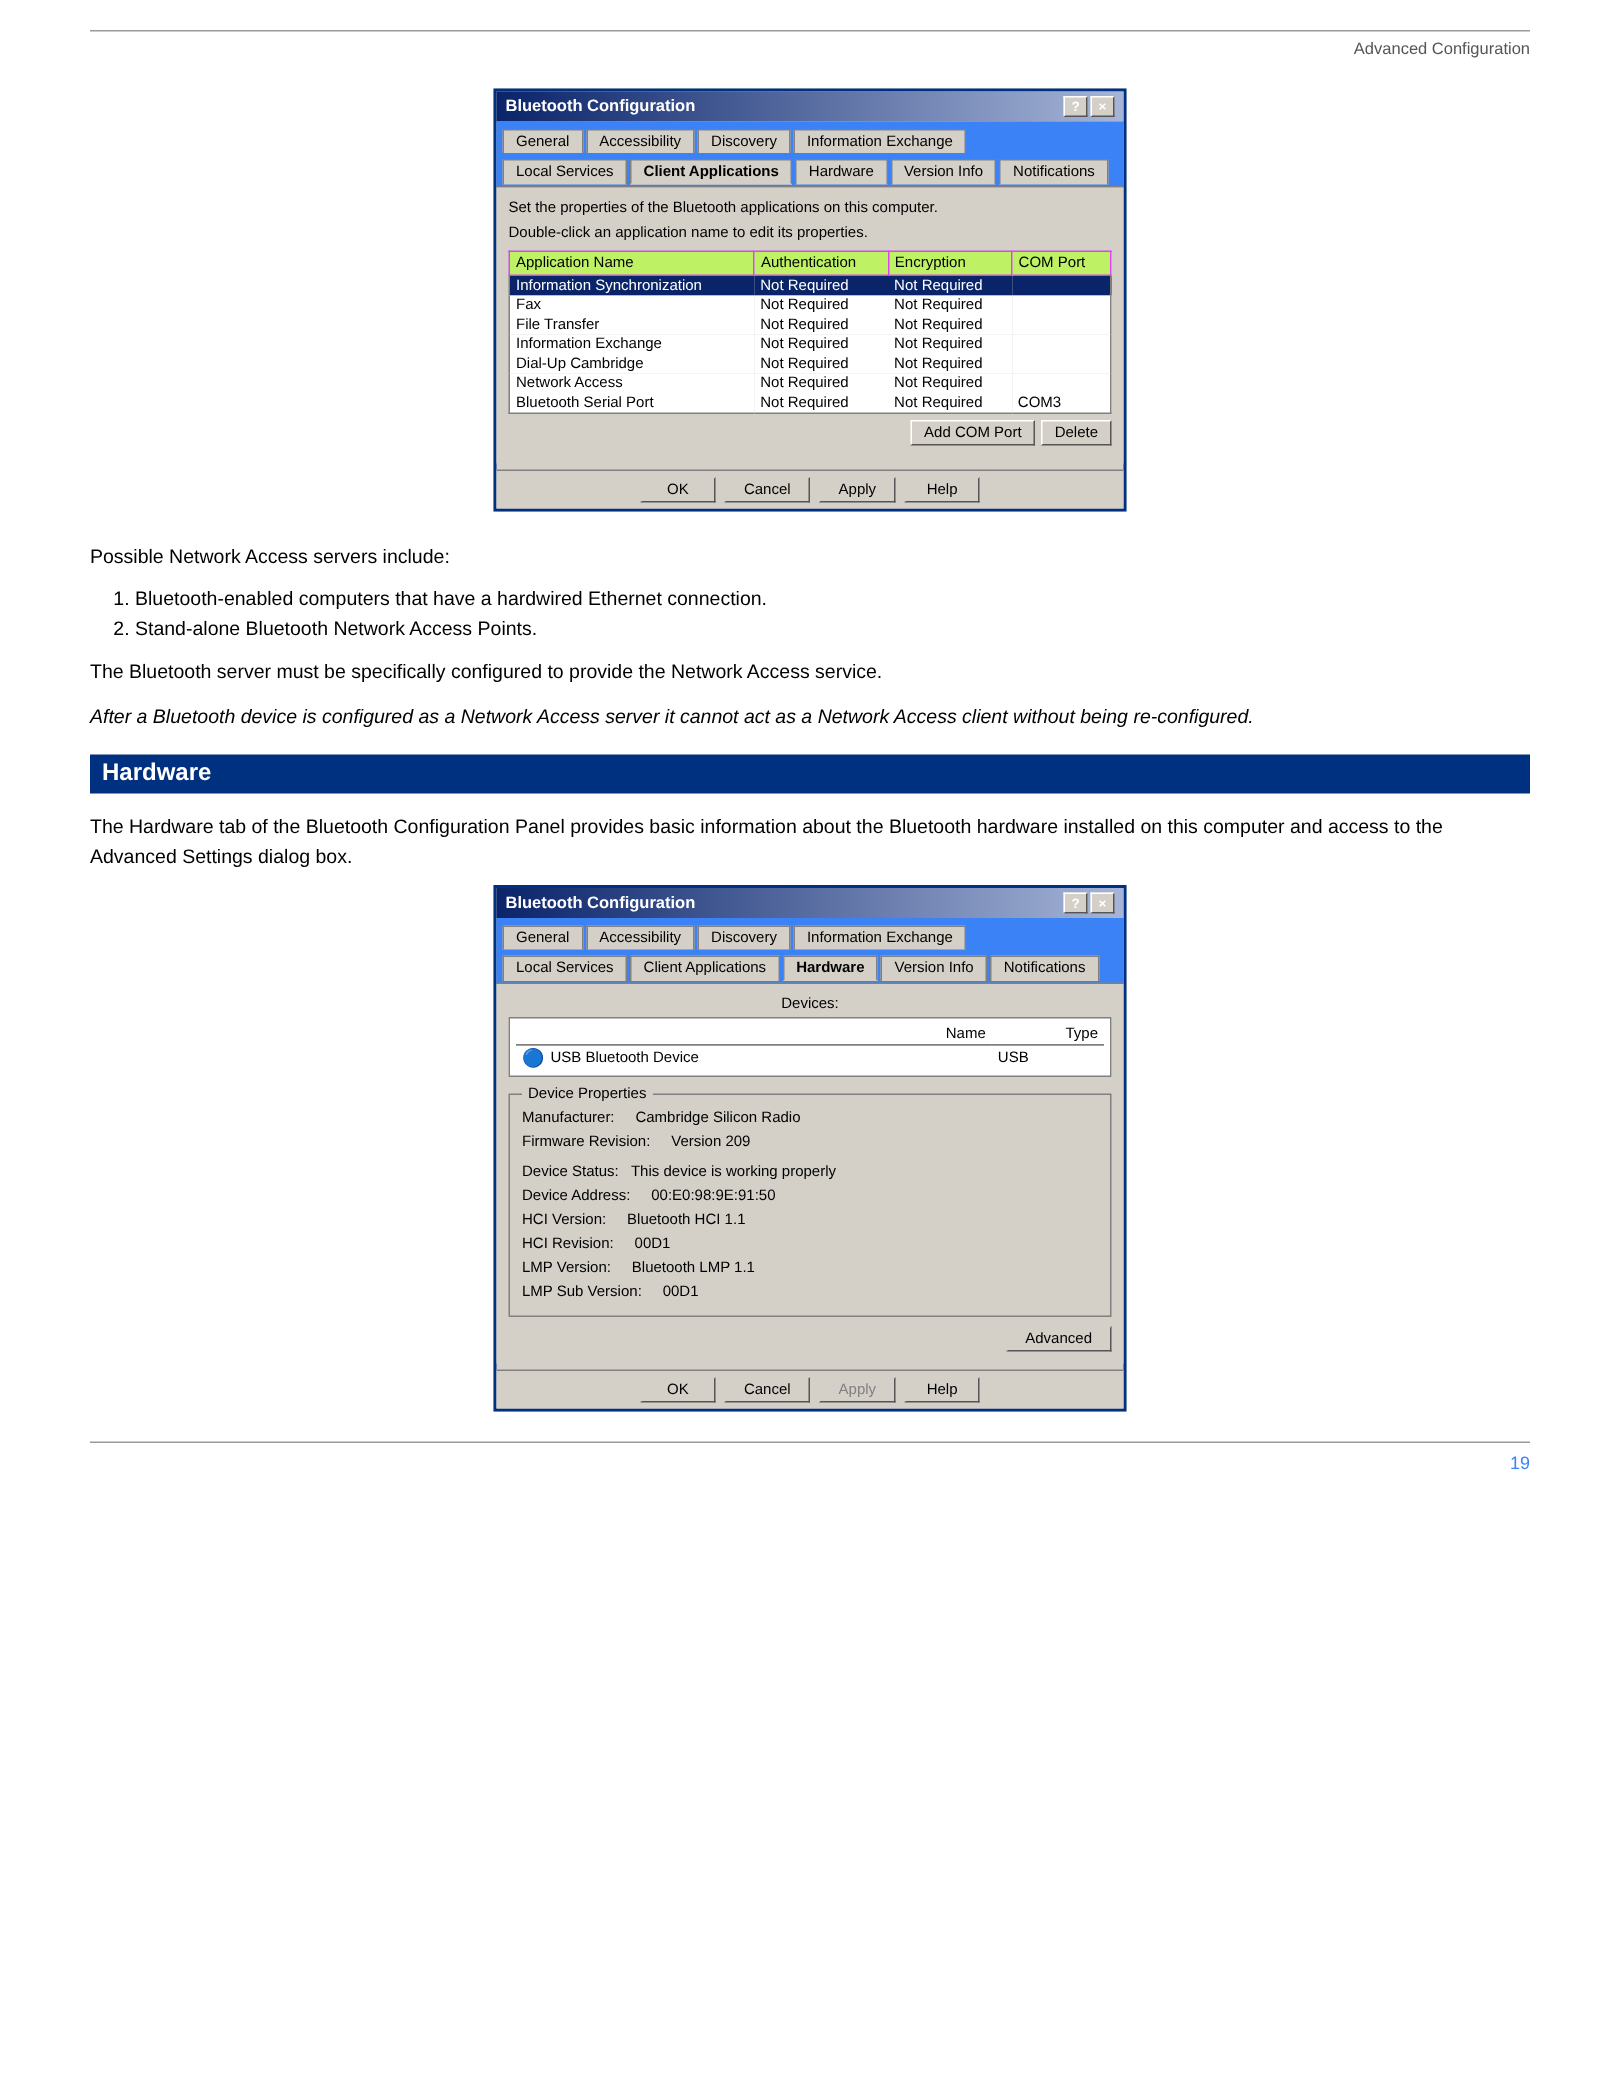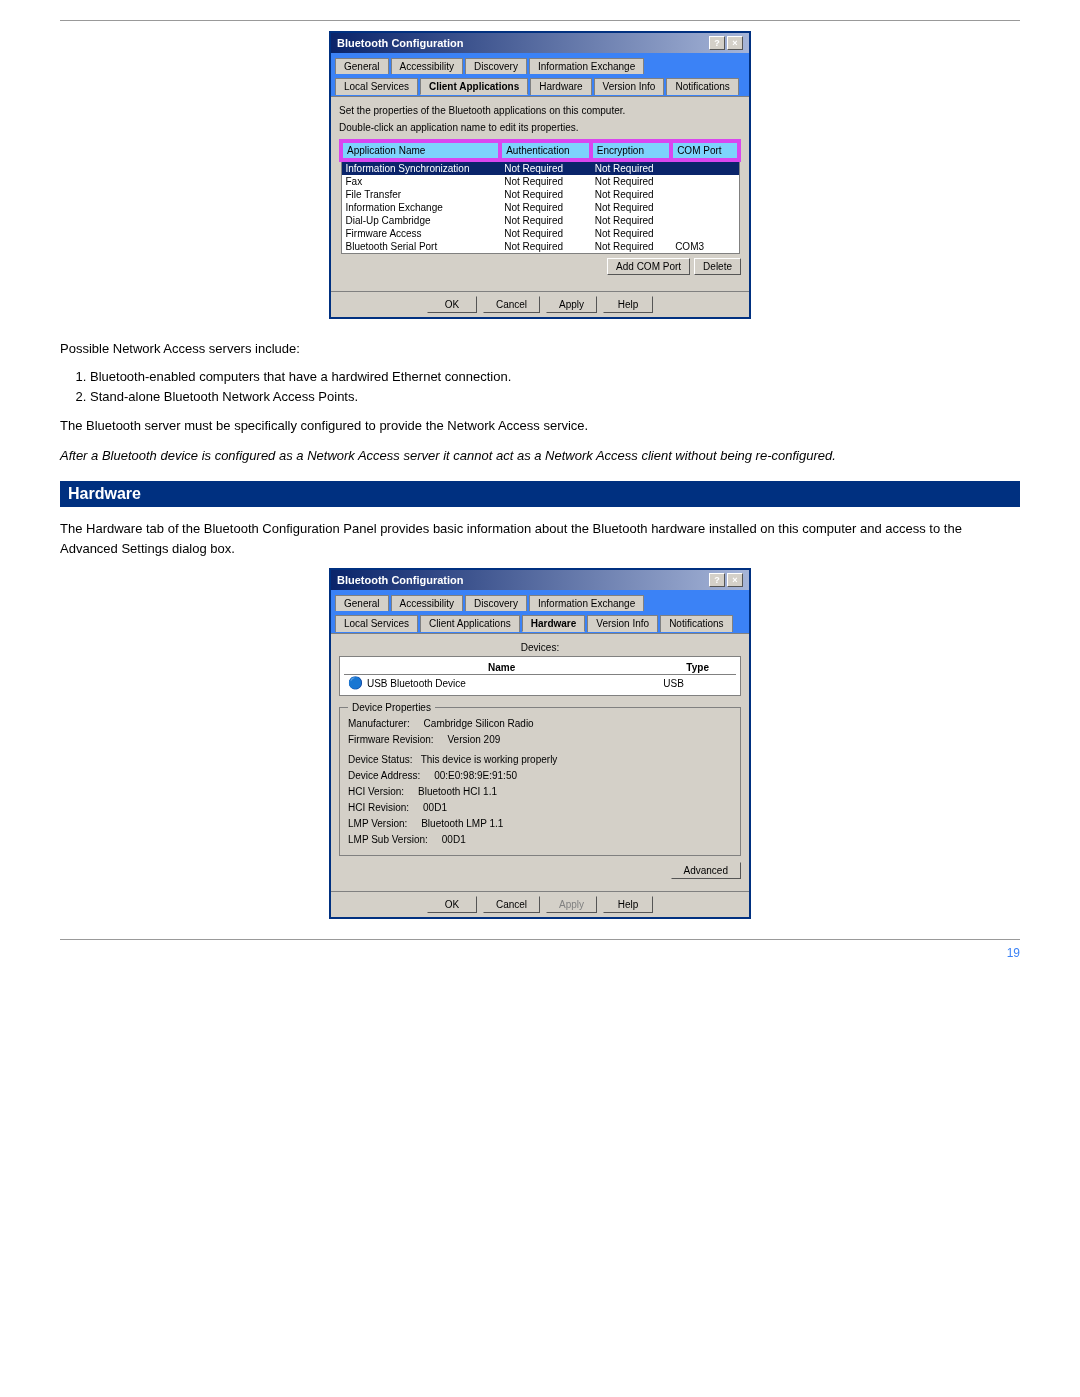--- a/index.html
+++ b/index.html
@@ -125,23 +125,23 @@
       border: 1px solid #808080;
     }
 
     .app-table thead tr {
       background: #d4d0c8;
     }
 
     .app-table th {
       text-align: left;
       padding: 2px 4px;
-      border: 4px solid #d946ef;
+      border: 1px solid #d946ef;
       font-weight: normal;
-      background: #7dd3fc;
+      background: #bef264;
     }
 
     .app-table td {
       padding: 1px 4px;
       border: none;
       font-size: 10px;
     }
 
     .app-table tr.selected {
       background: #0a246a;
@@ -230,24 +230,24 @@
       text-align: center;
     }
 
     .hw-device-table {
       width: 100%;
       border-collapse: collapse;
       font-size: 10px;
     }
 
     .hw-device-table th {
-      text-align: center;
+      text-align: right;
       border-bottom: 1px solid #808080;
       padding: 1px 4px;
-      font-weight: bold;
+      font-weight: normal;
     }
 
     .hw-device-table td {
       padding: 1px 4px;
     }
 
     .hw-device-row {
       display: flex;
       align-items: center;
       gap: 4px;
@@ -293,20 +293,23 @@
       gap: 4px;
       padding: 4px 0;
     }
   </style>
 </head>
 <body>
 
 <div class="page-container">
 
   <div class="top-rule"></div>
+  <div class="top-header">
+    <span>Advanced Configuration</span>
+  </div>
 
   <div class="dialog-wrapper">
     <div class="dialog">
 
       <div class="dialog-titlebar">
         <span>Bluetooth Configuration</span>
         <div class="dialog-titlebar-buttons">
           <div class="titlebar-btn">?</div>
           <div class="titlebar-btn">×</div>
         </div>
@@ -366,21 +369,21 @@
               <td>Not Required</td>
               <td></td>
             </tr>
             <tr>
               <td>Dial-Up Cambridge</td>
               <td>Not Required</td>
               <td>Not Required</td>
               <td></td>
             </tr>
             <tr>
-              <td>Firmware Access</td>
+              <td>Network Access</td>
               <td>Not Required</td>
               <td>Not Required</td>
               <td></td>
             </tr>
             <tr>
               <td>Bluetooth Serial Port</td>
               <td>Not Required</td>
               <td>Not Required</td>
               <td>COM3</td>
             </tr>

